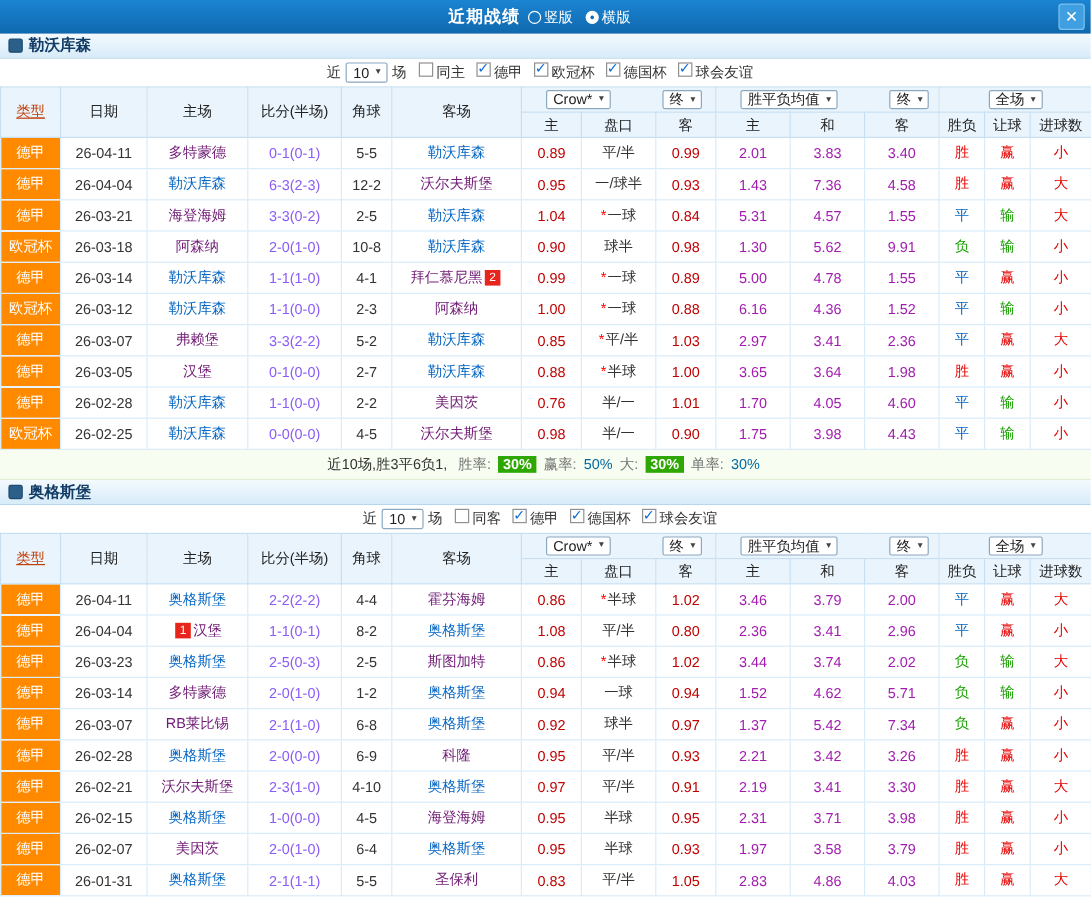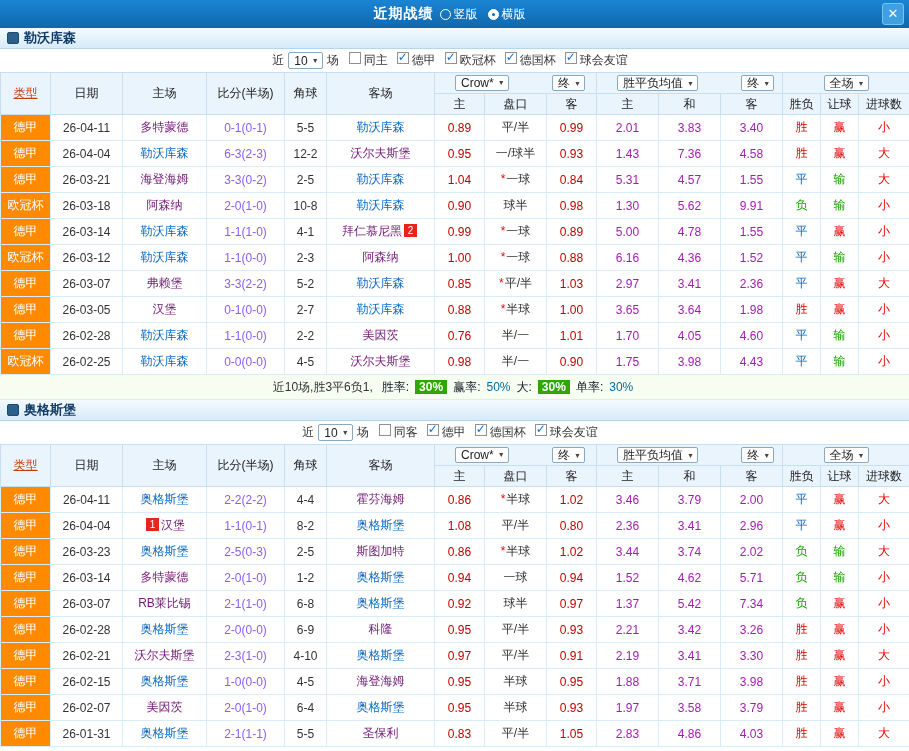--- a/index.html
+++ b/index.html
@@ -51,21 +51,21 @@
   .star { color:#ff0000; margin-right:1px; }
   .badge { display:inline-block; width:13px; height:13px; line-height:13px; background:#e8251c; color:#fff; font-size:10px; margin:0 2px; vertical-align:1px; text-align:center; }
 
   
   .summary-row { height:25px; display:flex; align-items:center; justify-content:center; font-size:12px; color:#333; background:#f7fdf0; border-bottom:1px solid #e2efd6; }
   .summary-row > * { margin:0 3px; }
   .sum-items { display:inline-flex; align-items:center; }
   .sum-items > * { margin:0 3px; }
   .rate-badge { background:#2fa702; color:#fff; padding:0 4px; font-weight:bold; }
   .sum-blue { color:#0369a1; }
-  .sum-label { color:#0f172a; }
+  .sum-label { color:#737373; }
 </style>
 </head>
 <body>
 
 <div class="window">
 
   <div class="titlebar">
     <span class="t-title">近期战绩</span>
     <span class="radio-group">
         <span class="radio-item">
@@ -592,21 +592,21 @@
           <tr>
             <td class="type">德甲</td>
             <td class="date">26-02-15</td>
             <td class="team"><span class="focus">奥格斯堡</span></td>
             <td class="score">1-0(0-0)</td>
             <td class="corner">4-5</td>
             <td class="team"><span class="opp">海登海姆</span></td>
             <td class="odds">0.95</td>
             <td class="hcap"><span>半球</span></td>
             <td class="odds">0.95</td>
-            <td class="avg">1.88</td>
+            <td class="avg">2.31</td>
             <td class="avg">3.71</td>
             <td class="avg">3.98</td>
             <td class="r-red">胜</td>
             <td class="r-red">赢</td>
             <td class="r-red">小</td>
           </tr>
           <tr>
             <td class="type">德甲</td>
             <td class="date">26-02-07</td>
             <td class="team"><span class="opp">美因茨</span></td>

